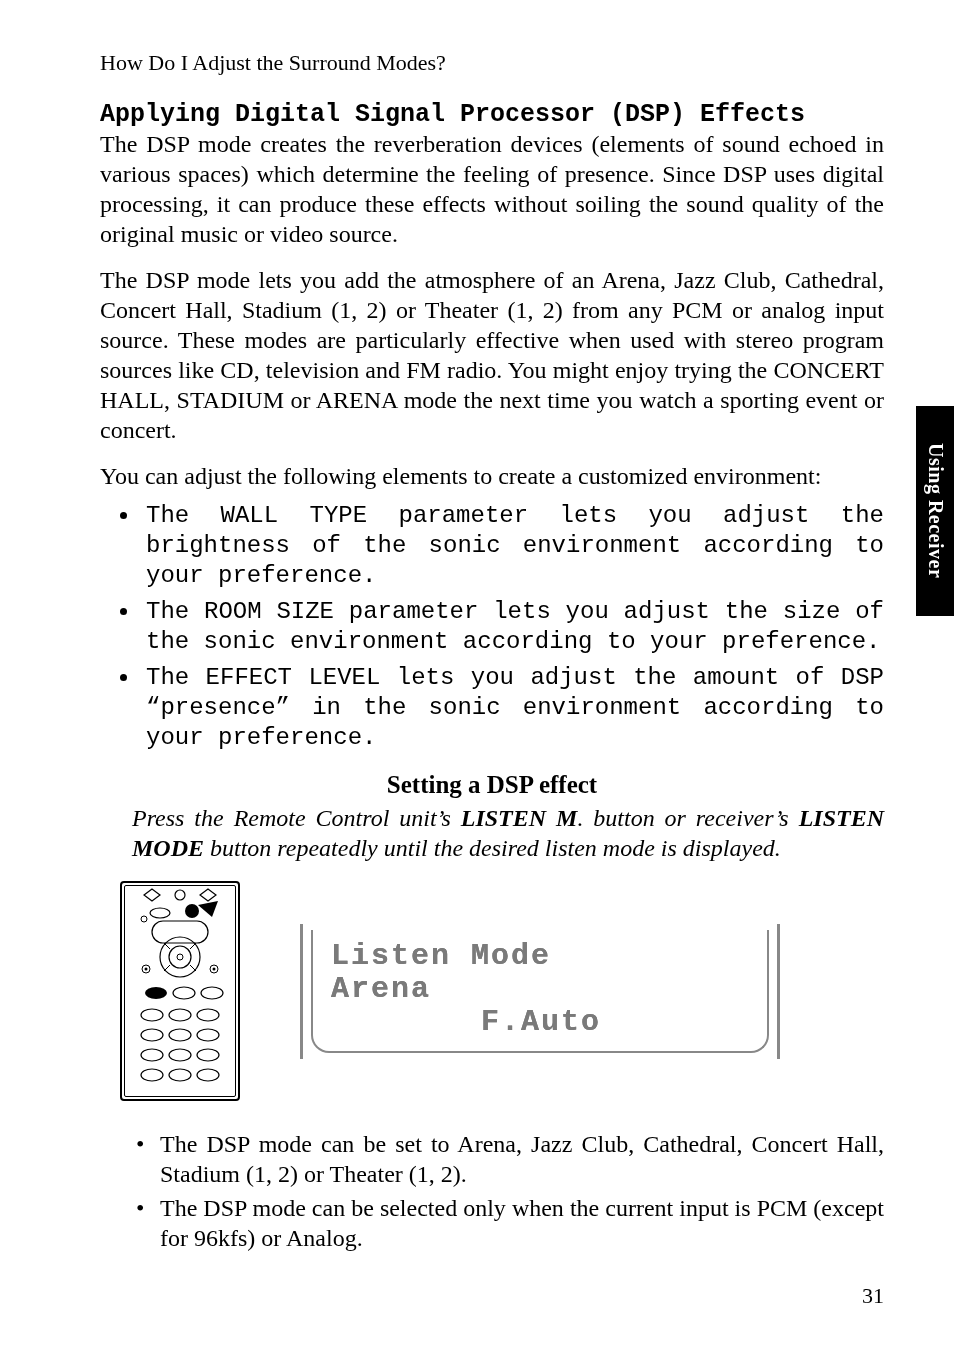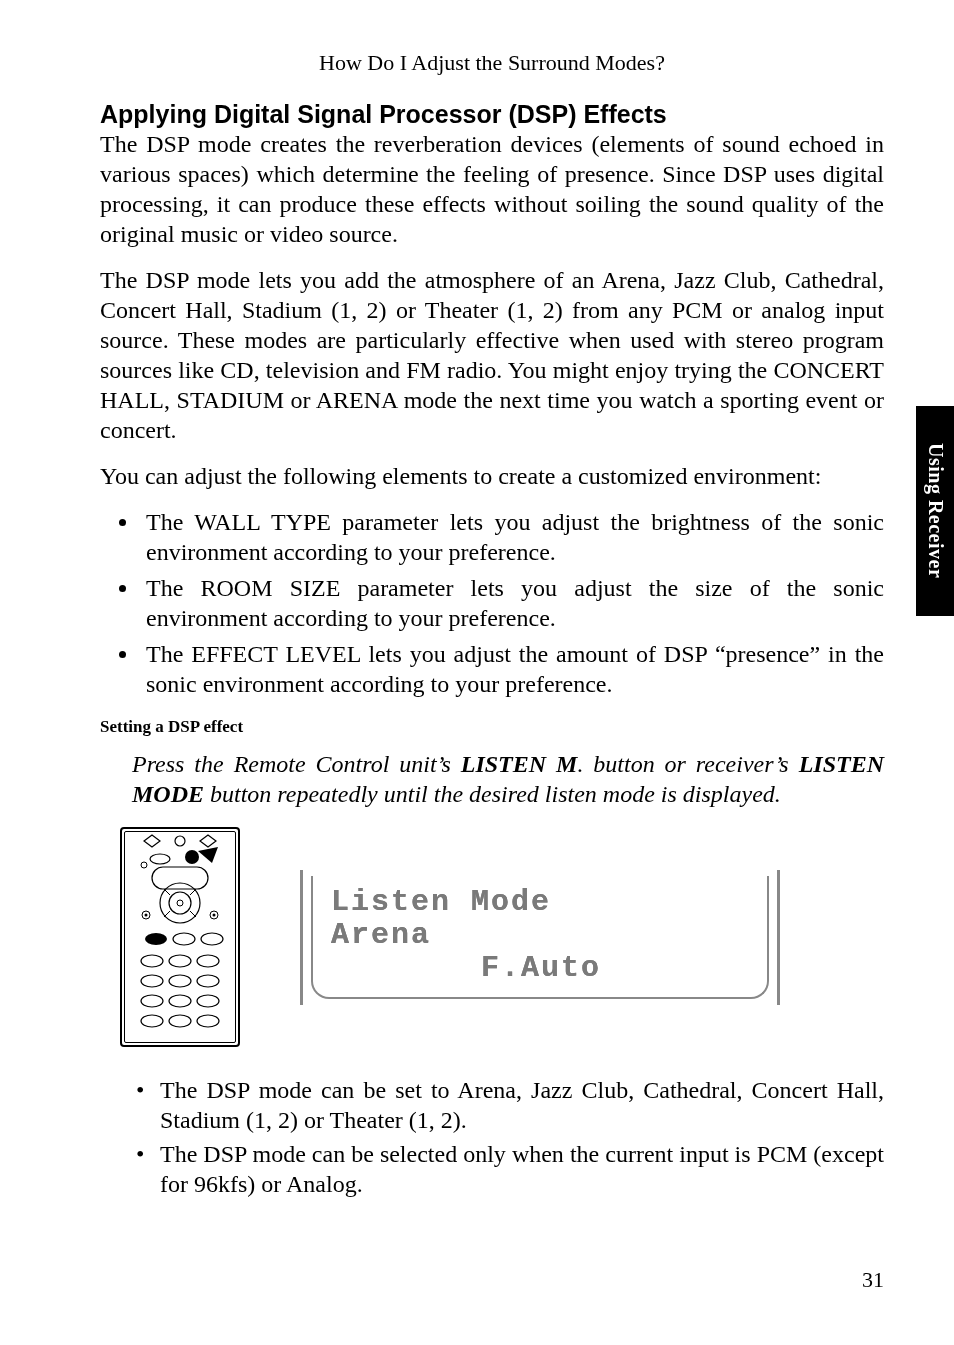--- a/index.html
+++ b/index.html
@@ -17,49 +17,50 @@
     padding: 50px 70px 50px 100px;
     box-sizing: border-box;
     width: 100%;
     height: 100%;
     position: relative;
   }
   .running-head {
     font-size: 22px;
     margin-bottom: 24px;
     font-weight: normal;
-    text-align: center;
   }
   .h1 {
     font-weight: bold;
     font-size: 25px;
     margin-bottom: 0px;
-    font-family: Liberation Sans, sans-serif;
+    font-family: Liberation Mono, monospace;
   }
   .para {
     font-size: 24px;
     line-height: 1.25;
     text-align: justify;
     margin-bottom: 16px;
   }
   ul.bullets {
     margin: 0 0 18px 0;
     padding-left: 40px;
   }
   ul.bullets li {
     font-size: 24px;
     line-height: 1.25;
     text-align: justify;
     margin-bottom: 6px;
     padding-left: 6px;
+    font-family: Liberation Mono, monospace;
   }
   .h2 {
     font-weight: bold;
-    font-size: 17px;
-    margin-bottom: 12px;
+    font-size: 25px;
+    margin-bottom: 4px;
+    text-align: center;
   }
   .indent-block {
     margin-left: 32px;
   }
   .indent-block .para {
     text-align: justify;
     font-style: italic;
   }
   .side-tab {
     position: absolute;
@@ -75,21 +76,21 @@
   }
   .side-tab .label {
     writing-mode: vertical-rl;
     font-weight: bold;
     font-size: 20px;
     letter-spacing: 0.5px;
     font-family: "Times New Roman", Times, serif;
   }
   .page-num {
     position: absolute;
-    bottom: 52px;
+    bottom: 36px;
     right: 70px;
     font-size: 22px;
   }
   
   
   .figure-row {
     display: flex;
     align-items: center;
     gap: 60px;
     margin: 18px 0 28px 20px;
@@ -161,21 +162,21 @@
 </head>
 <body>
 
 <div class="page">
 
   <div class="running-head">How Do I Adjust the Surround Modes?</div>
 
   <div class="h1">Applying Digital Signal Processor (DSP) Effects</div>
   <div class="para">The DSP mode creates the reverberation devices (elements of sound echoed in various spaces) which determine the feeling of presence. Since DSP uses digital processing, it can produce these effects without soiling the sound quality of the original music or video source.</div>
   <div class="para">The DSP mode lets you add the atmosphere of an Arena, Jazz Club, Cathedral, Concert Hall, Stadium (1, 2) or Theater (1, 2) from any PCM or analog input source. These modes are particularly effective when used with stereo program sources like CD, television and FM radio. You might enjoy trying the CONCERT HALL, STADIUM or ARENA mode the next time you watch a sporting event or concert.</div>
-  <div class="para" style="margin-bottom:16px;">You can adjust the following elements to create a customized environment:</div>
+  <div class="para" style="margin-bottom:10px;">You can adjust the following elements to create a customized environment:</div>
 
   <ul class="bullets">
     <li>The WALL TYPE parameter lets you adjust the brightness of the sonic environment according to your preference.</li>
     <li>The ROOM SIZE parameter lets you adjust the size of the sonic environment according to your preference.</li>
     <li>The EFFECT LEVEL lets you adjust the amount of DSP “presence” in the sonic environment according to your preference.</li>
   </ul>
 
   <div class="h2">Setting a DSP effect</div>
   <div class="indent-block">
     <div class="para">

